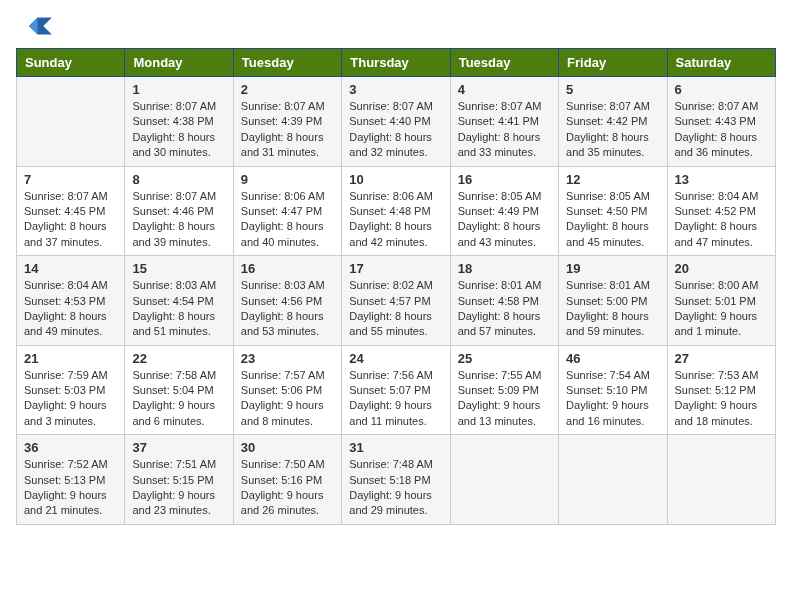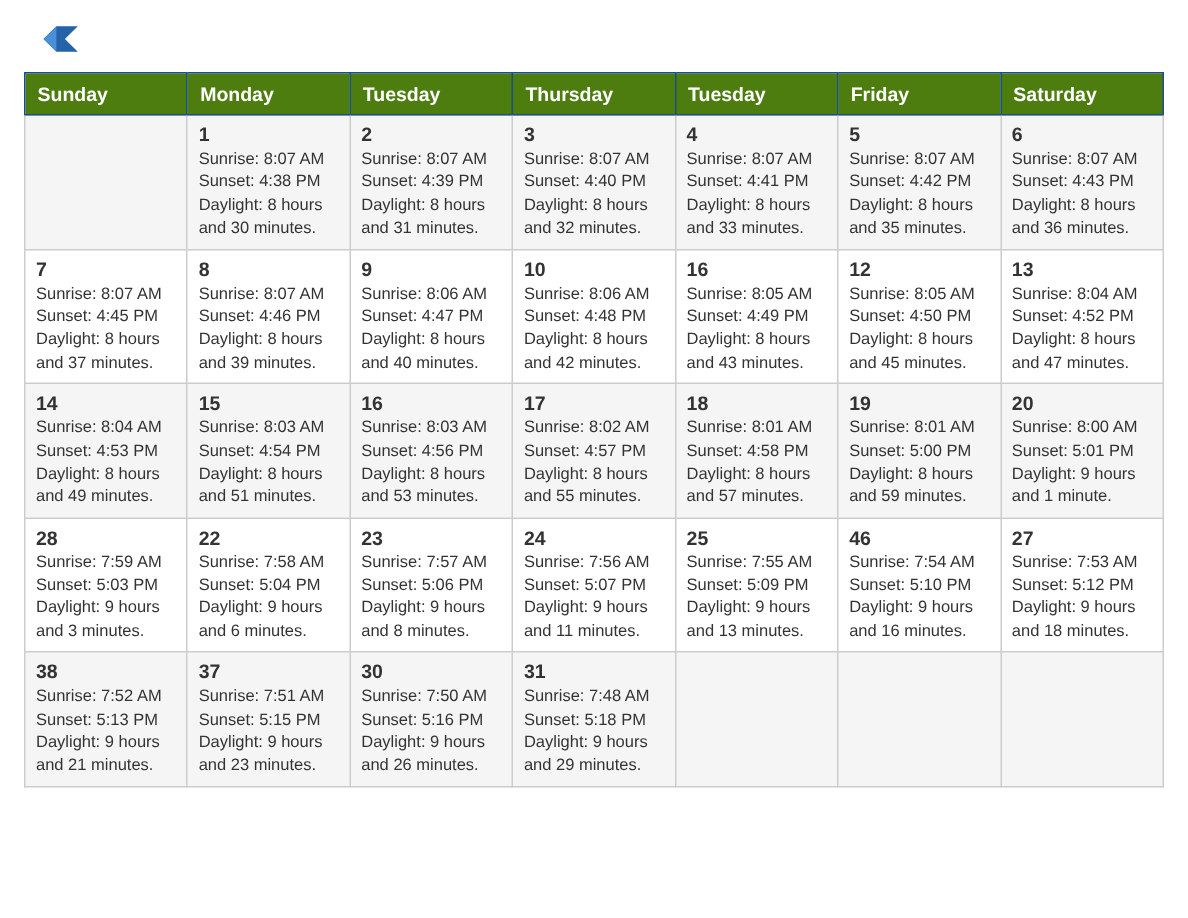--- a/index.html
+++ b/index.html
@@ -195,21 +195,21 @@
           <span class="day-number">19</span>
           <div class="day-info">Sunrise: 8:01 AM<br>Sunset: 5:00 PM<br>Daylight: 8 hours<br>and 59 minutes.</div>
         </td>
         <td>
           <span class="day-number">20</span>
           <div class="day-info">Sunrise: 8:00 AM<br>Sunset: 5:01 PM<br>Daylight: 9 hours<br>and 1 minute.</div>
         </td>
       </tr>
       <tr>
         <td>
-          <span class="day-number">28</span>
+          <span class="day-number">21</span>
           <div class="day-info">Sunrise: 7:59 AM<br>Sunset: 5:03 PM<br>Daylight: 9 hours<br>and 3 minutes.</div>
         </td>
         <td>
           <span class="day-number">22</span>
           <div class="day-info">Sunrise: 7:58 AM<br>Sunset: 5:04 PM<br>Daylight: 9 hours<br>and 6 minutes.</div>
         </td>
         <td>
           <span class="day-number">23</span>
           <div class="day-info">Sunrise: 7:57 AM<br>Sunset: 5:06 PM<br>Daylight: 9 hours<br>and 8 minutes.</div>
         </td>
@@ -225,21 +225,21 @@
           <span class="day-number">46</span>
           <div class="day-info">Sunrise: 7:54 AM<br>Sunset: 5:10 PM<br>Daylight: 9 hours<br>and 16 minutes.</div>
         </td>
         <td>
           <span class="day-number">27</span>
           <div class="day-info">Sunrise: 7:53 AM<br>Sunset: 5:12 PM<br>Daylight: 9 hours<br>and 18 minutes.</div>
         </td>
       </tr>
       <tr>
         <td>
-          <span class="day-number">38</span>
+          <span class="day-number">36</span>
           <div class="day-info">Sunrise: 7:52 AM<br>Sunset: 5:13 PM<br>Daylight: 9 hours<br>and 21 minutes.</div>
         </td>
         <td>
           <span class="day-number">37</span>
           <div class="day-info">Sunrise: 7:51 AM<br>Sunset: 5:15 PM<br>Daylight: 9 hours<br>and 23 minutes.</div>
         </td>
         <td>
           <span class="day-number">30</span>
           <div class="day-info">Sunrise: 7:50 AM<br>Sunset: 5:16 PM<br>Daylight: 9 hours<br>and 26 minutes.</div>
         </td>

